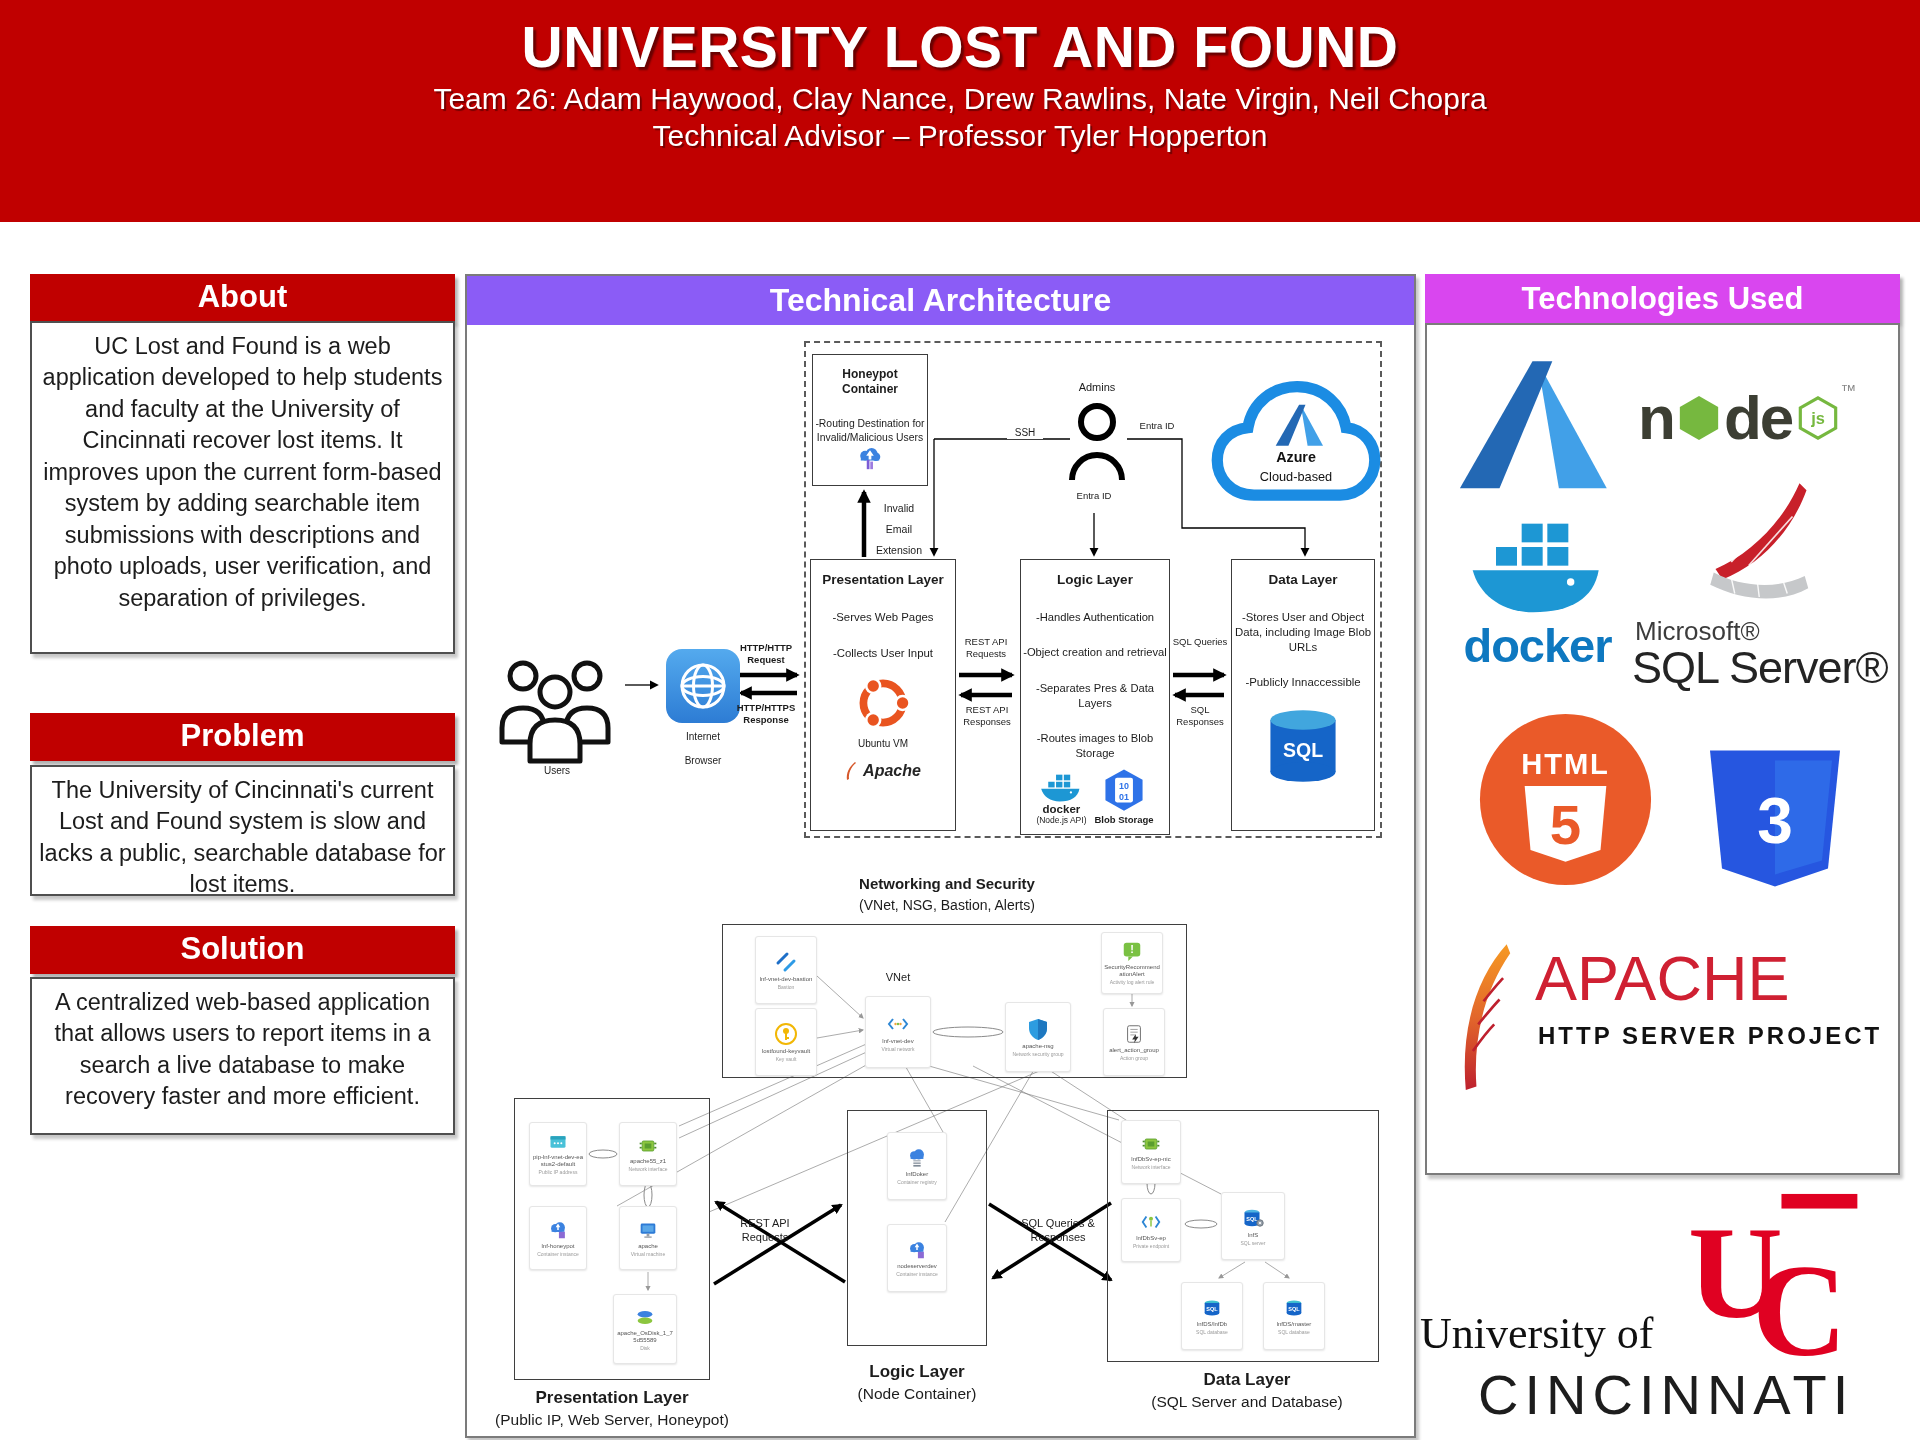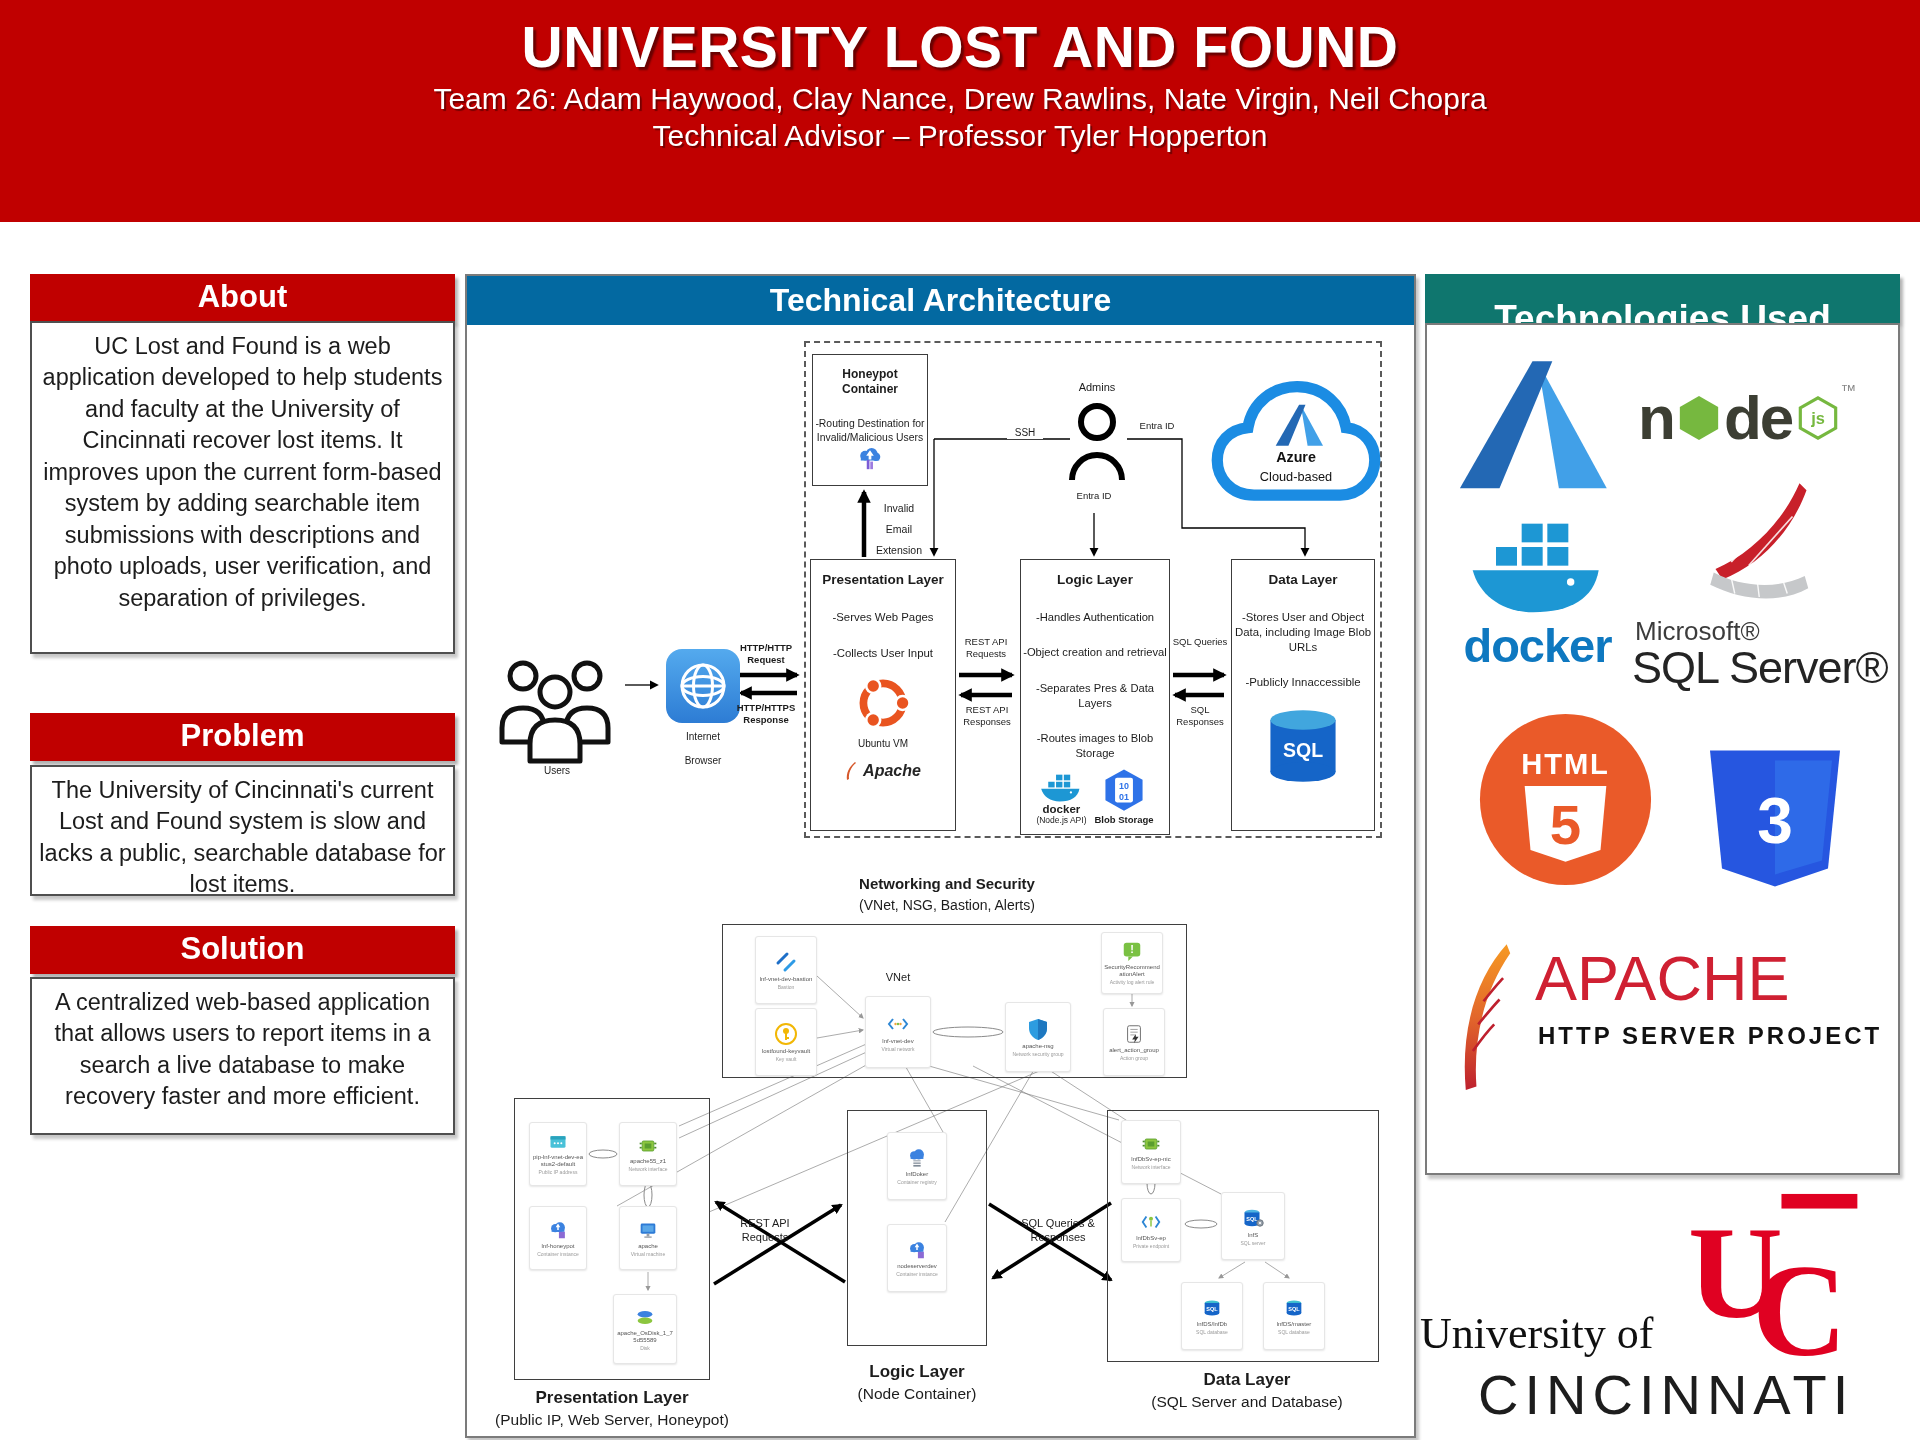--- a/index.html
+++ b/index.html
@@ -11,22 +11,22 @@
   .header { position:absolute; left:0; top:0; width:1920px; height:222px; background:#c00000; color:#fff; text-align:center; }
   .header .title { font-size:57px; font-weight:bold; letter-spacing:.5px; padding-top:14px; text-shadow:3px 3px 2px rgba(0,0,0,.45); }
   .header .hline { font-size:30px; line-height:37px; font-weight:500; text-shadow:2px 2px 1px rgba(0,0,0,.4); }
 
   
   .panel-head { background:#c00000; color:#fff; font-weight:bold; font-size:31px; text-align:center; padding:5px 0 7px; box-shadow:3px 4px 3px rgba(0,0,0,.3); }
   .panel-body { background:#fff; border:2px solid #4f4f4f; font-size:23.5px; line-height:1.34; text-align:center; padding:8px 6px; box-shadow:3px 4px 3px rgba(0,0,0,.22); }
 
   
   .arch-col { left:465px; top:274px; width:951px; height:1164px; border:2px solid #7b7b7b; background:#fff; box-shadow:3px 4px 3px rgba(0,0,0,.22); }
-  .arch-head { position:absolute; left:0; top:0; width:100%; height:49px; background:#0369a1; color:#fff; font-size:32px; font-weight:bold; text-align:center; padding-top:6px; }
-  .tech-head { left:1425px; top:274px; width:475px; height:49px; background:#0f766e; color:#fff; font-size:37px; font-weight:bold; text-align:center; padding-top:24px; box-shadow:3px 4px 3px rgba(0,0,0,.3); }
+  .arch-head { position:absolute; left:0; top:0; width:100%; height:49px; background:#8b5cf6; color:#fff; font-size:32px; font-weight:bold; text-align:center; padding-top:6px; }
+  .tech-head { left:1425px; top:274px; width:475px; height:49px; background:#d946ef; color:#fff; font-size:31px; font-weight:bold; text-align:center; padding-top:7px; box-shadow:3px 4px 3px rgba(0,0,0,.3); }
   .tech-box { left:1425px; top:323px; width:475px; height:852px; border:2px solid #7b7b7b; background:#fff; box-shadow:3px 4px 3px rgba(0,0,0,.22); }
 
   
   .dashed { border:2px dashed #5a5a5a; }
   .bx { border:1.6px solid #3c3c3c; background:#fff; text-align:center; display:flex; flex-direction:column; align-items:center; padding:12px 2px; }
   .bx-title { font-weight:bold; font-size:13.5px; line-height:1.25; }
   .bx-line { font-size:11.4px; line-height:1.3;margin-top:20px; }
   .lbl { font-size:10px; line-height:1.3; text-align:center; }
   .lblb { font-weight:bold; }
   .cap1 { font-weight:bold; font-size:17px; text-align:center; }

